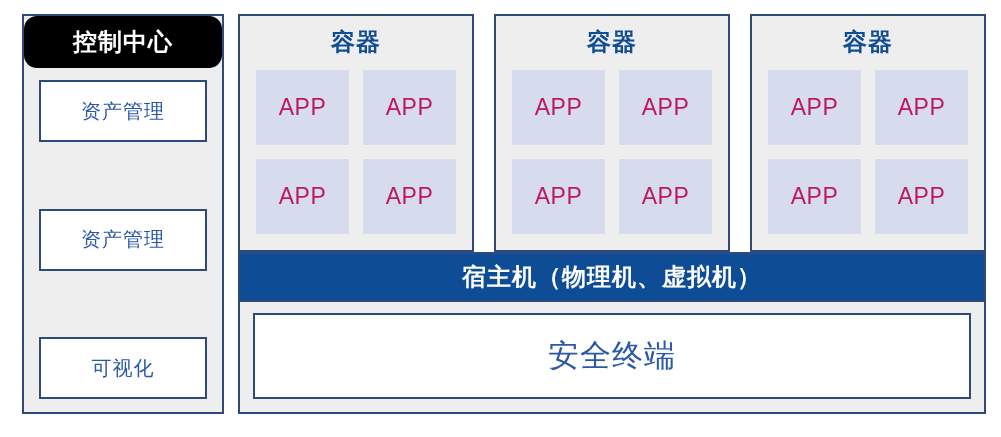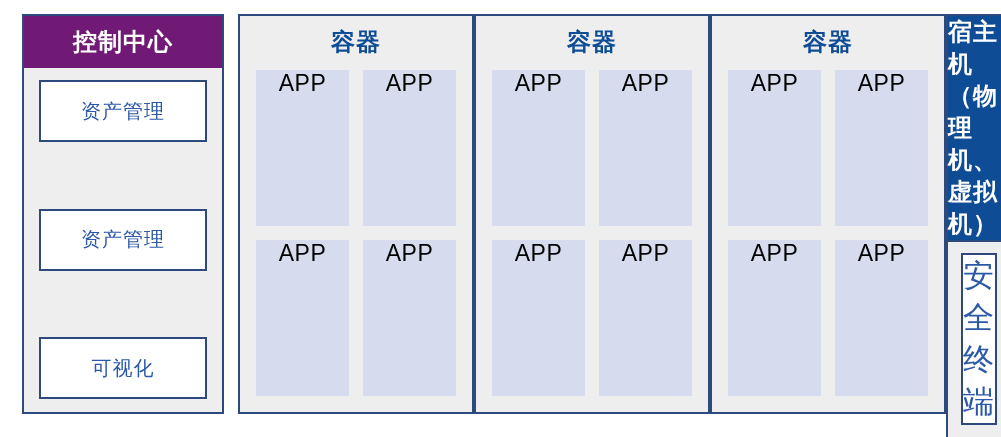--- a/index.html
+++ b/index.html
@@ -30,28 +30,29 @@
     height: 400px;
     box-sizing: border-box;
     border: 2px solid #2e4a7d;
     background: #eeeeee;
     display: flex;
     flex-direction: column;
   }
   .control-header {
     height: 52px;
     flex: 0 0 52px;
-    background: #701a75;
+    background: #000000;
     color: #ffffff;
     font-size: 24px;
     font-weight: bold;
     letter-spacing: 1px;
     display: flex;
     align-items: center;
     justify-content: center;
+    border-radius: 13px;
   }
   .control-body {
     flex: 1 1 auto;
     display: flex;
     flex-direction: column;
     justify-content: space-between;
     padding: 12px 15px 13px 15px;
     box-sizing: border-box;
   }
   .control-item {
@@ -69,21 +70,21 @@
 
   
   .right-panel {
     position: absolute;
     left: 238px;
     top: 14px;
     width: 748px;
     height: 400px;
     box-sizing: border-box;
     display: flex;
-    flex-direction: row;
+    flex-direction: column;
   }
 
   .containers-row {
     flex: 0 0 238px;
     display: flex;
     justify-content: space-between;
   }
 
   .container-box {
     width: 236px;
@@ -105,24 +106,25 @@
   .app-grid {
     width: 100%;
     flex: 1 1 auto;
     display: grid;
     grid-template-columns: 1fr 1fr;
     grid-template-rows: 1fr 1fr;
     gap: 14px 14px;
   }
   .app-box {
     background: #d6dcee;
-    color: #000000;
+    color: #be185d;
     font-size: 23px;
     letter-spacing: 0.5px;
     display: flex;
+    align-items: center;
     justify-content: center;
   }
 
   
   .host-stack {
     flex: 1 1 auto;
     display: flex;
     flex-direction: column;
   }
   .host-band {

